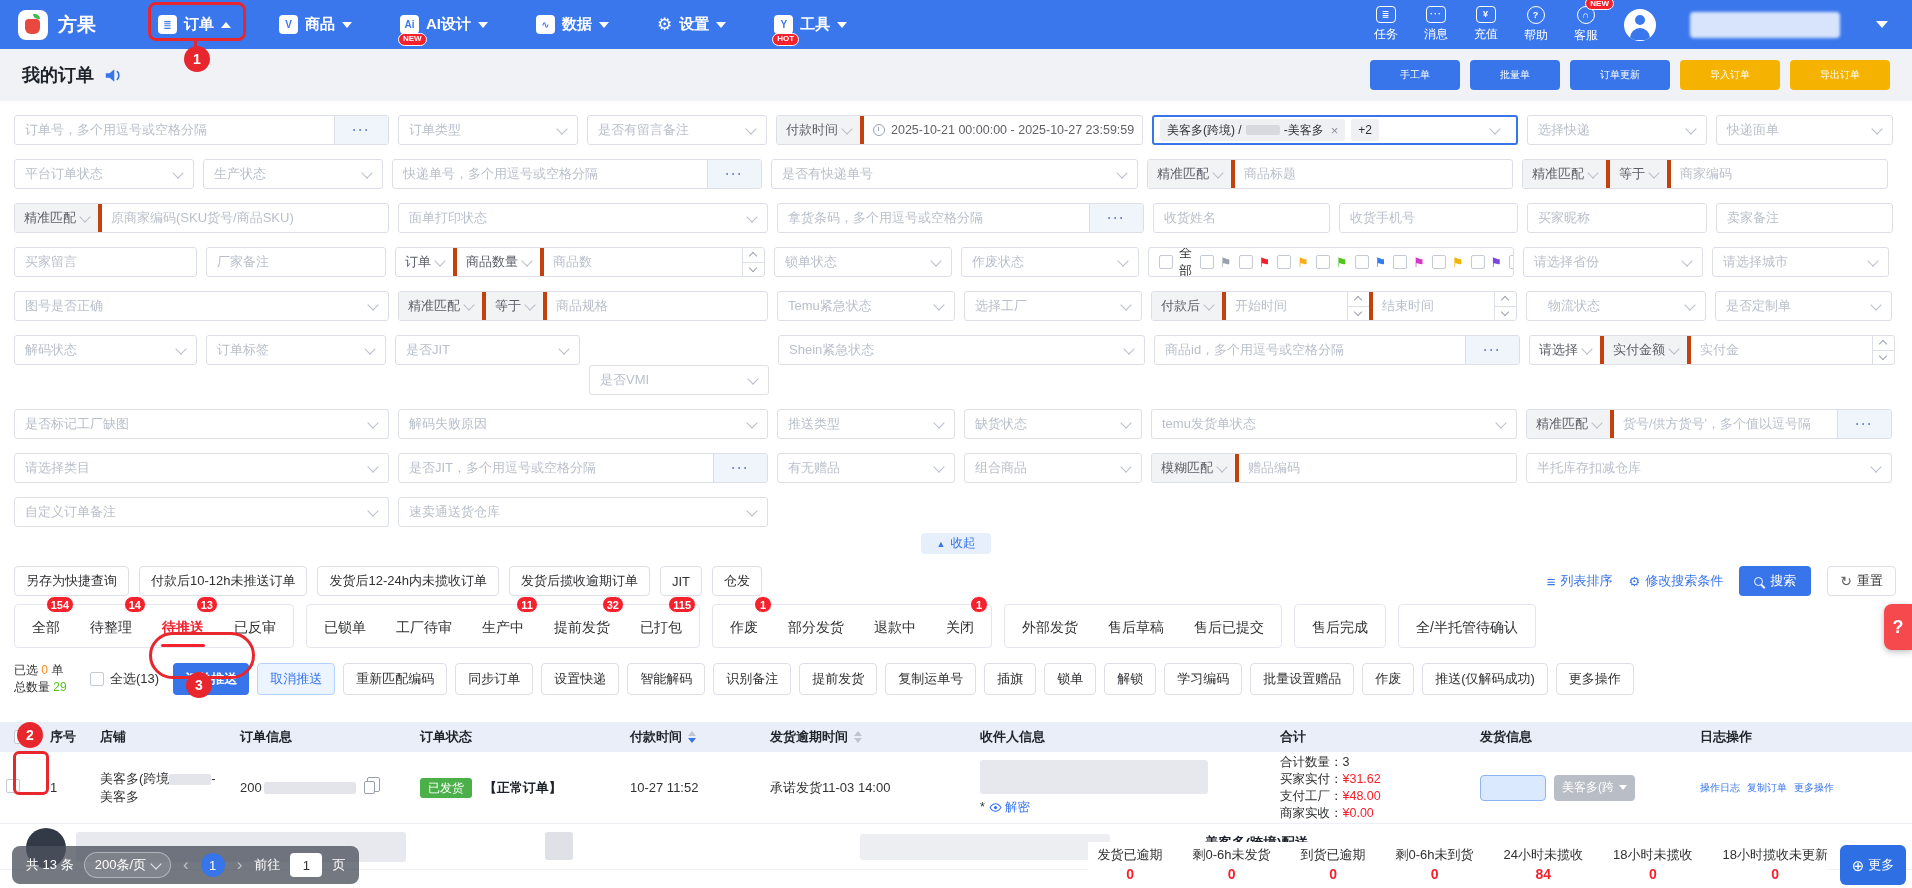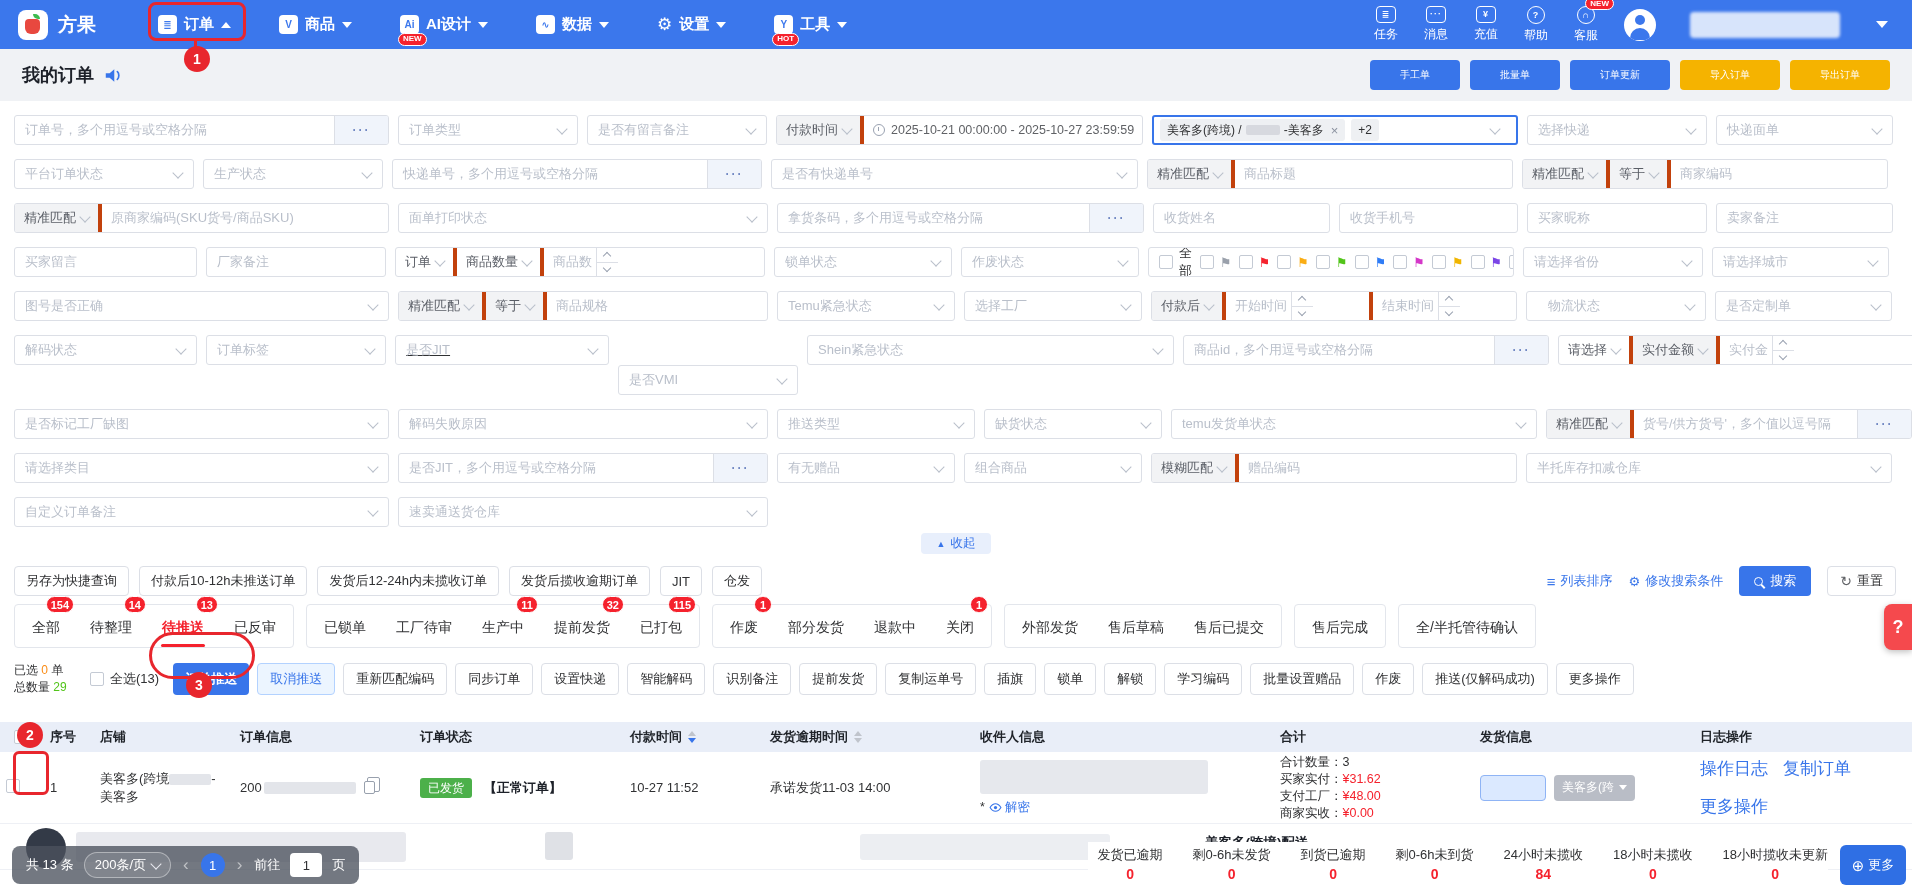--- a/index.html
+++ b/index.html
@@ -45,21 +45,21 @@
   .ph{color:#b9bfca;font-size:13px;white-space:nowrap;overflow:hidden}
   .chev{width:8px;height:8px;border-right:1.4px solid #b9bfca;border-bottom:1.4px solid #b9bfca;transform:rotate(45deg);flex:none;align-self:center;margin:0 11px 3px 6px}
   .f-cell>.chev{margin-left:auto}
   .dots-seg{width:54px;flex:none;background:#f0f4fb;border-left:1px solid #dcdfe6;color:#6f86c2;font-weight:bold;font-size:12px;display:flex;align-items:center;justify-content:center;letter-spacing:2px}
   .seg{display:flex;align-items:center;padding:0 9px;gap:5px;flex:none}
   .seg+.seg{border-left:4px solid #c2410c}
   .seg.gray{background:#f2f3f5}
   .seg-t{color:#5a5e66;font-size:13px;white-space:nowrap}
   .seg .chev{margin:0 0 3px 0}
   .seg.inp{flex:1;color:#b9bfca;font-size:13px;white-space:nowrap;overflow:hidden}
-  .seg.num{flex:1;padding:0 0 0 9px;justify-content:flex-start;gap:4px}
+  .seg.num{flex:1;padding:0 0 0 9px;justify-content:space-between;gap:4px}
   .seg.date{flex:1;gap:6px;overflow:hidden}
   .date-t{color:#606266;font-size:12.5px;white-space:nowrap}
   .clock{width:12px;height:12px;border:1.3px solid #9aa2b1;border-radius:50%;position:relative;flex:none}
   .clock::after{content:"";position:absolute;left:4.2px;top:1.8px;width:1.3px;height:4px;background:#9aa2b1}
   .spin{width:22px;height:100%;border-left:1px solid #dcdfe6;display:flex;flex-direction:column;flex:none;cursor:pointer}
   .spin i{flex:1;position:relative;display:block}
   .spin i+i{border-top:1px solid #dcdfe6}
   .sp-up::after{content:"";position:absolute;left:7px;top:5px;width:5px;height:5px;border-left:1.3px solid #9aa2b1;border-top:1.3px solid #9aa2b1;transform:rotate(45deg)}
   .sp-dn::after{content:"";position:absolute;left:7px;top:2px;width:5px;height:5px;border-left:1.3px solid #9aa2b1;border-top:1.3px solid #9aa2b1;transform:rotate(225deg)}
   .f-cell.shop{border:2px solid #3875ea;align-items:center;padding:0 6px;gap:6px}
@@ -125,21 +125,21 @@
   .recv-blur{width:228px;height:34px;background:#e6e8ed;border-radius:3px;margin-bottom:5px}
   .decrypt{display:flex;align-items:center;gap:4px;font-size:12.5px}
   .decrypt .star{color:#303133}
   .decrypt .lnk{color:#3875ea;display:flex;align-items:center;gap:3px;cursor:pointer}
   .tot-line{line-height:17px;font-size:12.5px;white-space:nowrap}
   .tot-line .red{color:#f5222d}
   .ship-cell{display:flex;align-items:center;gap:8px}
   .ship-blur-btn{width:66px;height:26px;background:#dbe9ff;border:1px solid #8fb4f5;border-radius:4px;cursor:pointer}
   .ship-gray-btn{height:26px;background:#b9bdc6;color:#fff;border-radius:4px;font-size:12px;display:flex;align-items:center;gap:5px;padding:0 8px;cursor:pointer;white-space:nowrap}
   .ship-gray-btn .wcaret{width:0;height:0;border-left:4px solid transparent;border-right:4px solid transparent;border-top:5px solid #fff}
-  .log-links{display:flex;gap:15px;flex-wrap:wrap;font-size:17px}
+  .log-links{display:flex;gap:7px;flex-wrap:wrap;font-size:10px}
   .log-links span{color:#3875ea;cursor:pointer;white-space:nowrap}
 
   .partial-row{position:relative;height:46px;overflow:hidden;border-bottom:1px solid #eef0f5}
   .p-thumb{position:absolute;left:26px;top:4px;width:40px;height:40px;border-radius:50%;background:#333a47}
   .p-bar{position:absolute;left:76px;top:8px;width:330px;height:30px;background:#e8e9ee;border-radius:3px}
   .p-sq{position:absolute;left:545px;top:8px;width:28px;height:28px;background:#dfe1e6;border-radius:3px}
   .p-deliver{position:absolute;left:1205px;top:10px;font-size:13.5px;font-weight:bold;color:#1d2129}
   .p-redblur{position:absolute;left:1218px;top:32px;width:74px;height:9px;background:#f3b7b7;border-radius:2px}
   .p-bar2{position:absolute;left:860px;top:10px;width:250px;height:26px;background:#eceef2;border-radius:3px}
 
@@ -486,21 +486,21 @@
     </div>
     <div class="f-row">
       <div class="f-cell" style="width: 183px;">
         <span class="ph">解码状态</span>
         <span class="chev"></span>
       </div>
       <div class="f-cell" style="width: 180px;">
         <span class="ph">订单标签</span>
         <span class="chev"></span>
       </div>
-      <div class="f-cell" style="width: 214px; text-decoration: underline;">
+      <div class="f-cell" style="width: 185px;">
         <span class="ph">是否JIT</span>
         <span class="chev"></span>
       </div>
       <div class="f-cell" style="width: 180px; margin-top: 30px;">
         <span class="ph">是否VMI</span>
         <span class="chev"></span>
       </div>
       <div class="f-cell" style="width: 367px;">
         <span class="ph">Shein紧急状态</span>
         <span class="chev"></span>
@@ -529,21 +529,21 @@
     </div>
     <div class="f-row">
       <div class="f-cell" style="width: 375px;">
         <span class="ph">是否标记工厂缺图</span>
         <span class="chev"></span>
       </div>
       <div class="f-cell" style="width: 370px;">
         <span class="ph">解码失败原因</span>
         <span class="chev"></span>
       </div>
-      <div class="f-cell" style="width: 198px;">
+      <div class="f-cell" style="width: 178px;">
         <span class="ph">推送类型</span>
         <span class="chev"></span>
       </div>
       <div class="f-cell" style="width: 178px;">
         <span class="ph">缺货状态</span>
         <span class="chev"></span>
       </div>
       <div class="f-cell" style="width: 366px;">
         <span class="ph">temu发货单状态</span>
         <span class="chev"></span>

